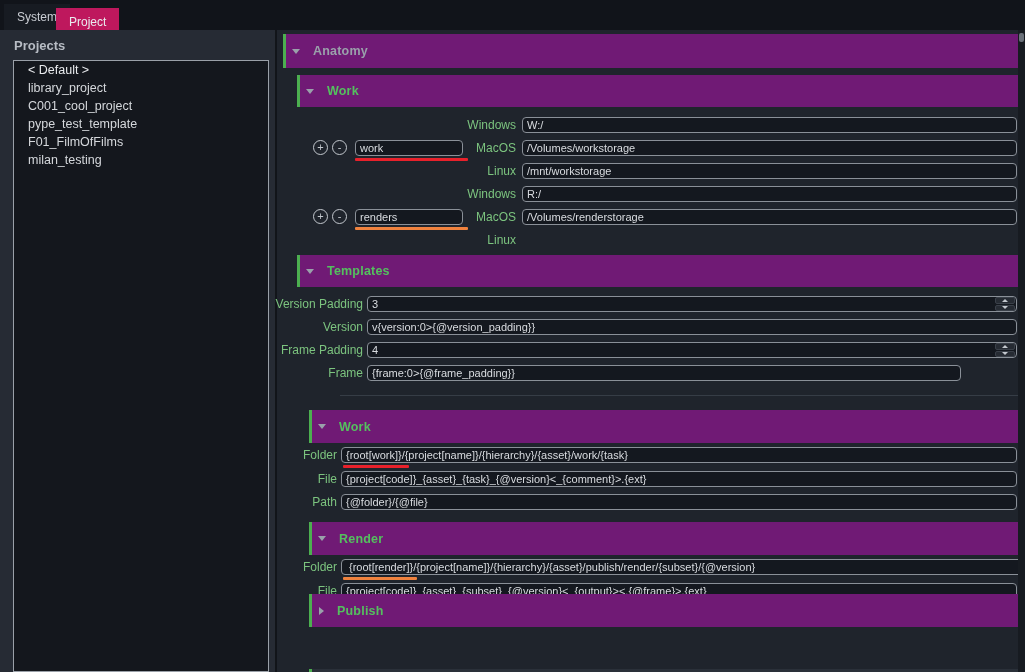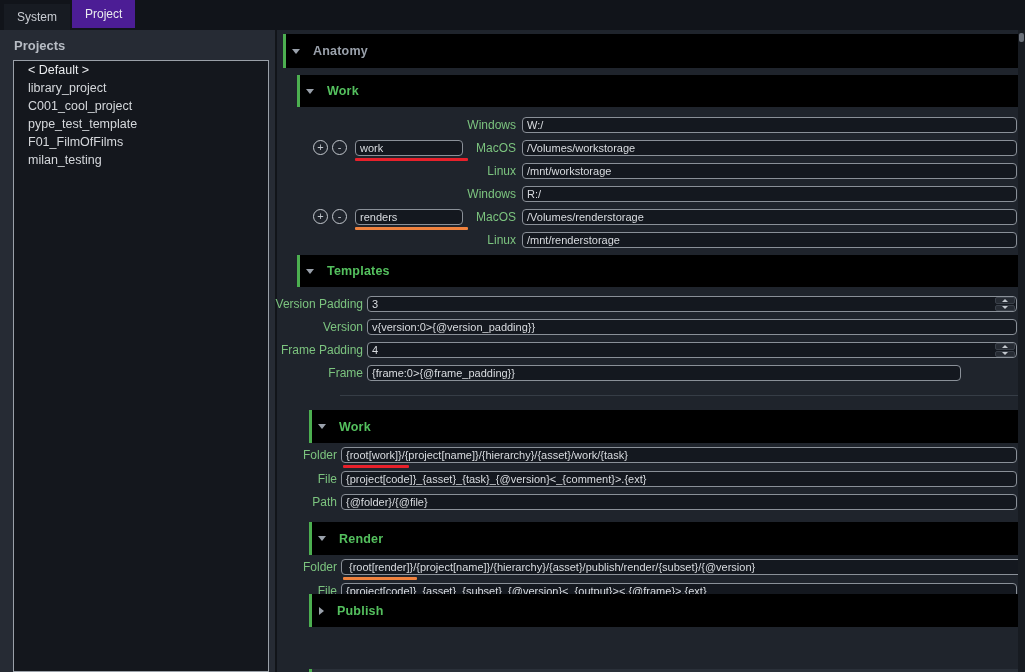--- a/index.html
+++ b/index.html
@@ -4,33 +4,33 @@
 <style>
   * { margin:0; padding:0; box-sizing:border-box; }
   html,body { background:#11141a; }
   body { font-family:"Liberation Sans", sans-serif; }
   .app { position:relative; width:1025px; height:672px; background:#11141a; overflow:hidden; }
 
   
   .tabbar { position:absolute; left:0; top:0; width:1025px; height:30px; background:#11141a;text-decoration:underline; }
   .tab { position:absolute; font-size:12px; padding:0 13px; color:#c9cdd3; }
   .tab.inactive { top:4px; height:26px; line-height:26px; background:#171b22; left:4px; }
-  .tab.active { top:0; height:28px; line-height:28px; background:#4c1d95; left:56px; color:#e9ebee;margin-left:16px; }
+  .tab.active { top:8px; height:28px; line-height:28px; background:#be185d; left:56px; color:#e9ebee; }
 
   
   .sidebar { position:absolute; left:0; top:30px; width:276px; height:642px; background:#262b34; border-right:1px solid #121519; }
   .sidebar-title { position:absolute; left:14px; top:8px; font-size:13px; font-weight:bold; color:#b7bcc4; }
   .project-list { position:absolute; left:13px; top:30px; width:256px; height:612px; background:#14171d; border:1px solid #9aa0a8; }
   .list-item { height:18px; line-height:18px; padding-left:14px; font-size:12.5px; color:#d5d8dc; white-space:nowrap; overflow:hidden; }
   .list-item.first { color:#e9ebee; }
 
   
   .main-bg { position:absolute; left:277px; top:30px; width:741px; height:642px; background:#1f242c; }
 
-  .hdr { position:absolute; background:#000000; display:flex; align-items:center; }
+  .hdr { position:absolute; background:#701a75; display:flex; align-items:center; }
   .hdr .bar { position:absolute; left:0; top:0; bottom:0; width:3px; background:#4caf50; }
   .tri-down { width:0; height:0; border-left:4px solid transparent; border-right:4px solid transparent; border-top:5px solid #9aa1ab; margin-left:9px; }
   .tri-right { width:0; height:0; border-top:4px solid transparent; border-bottom:4px solid transparent; border-left:5px solid #9aa1ab; margin-left:10px; }
   .hdr .title { margin-left:13px; font-size:12.5px; font-weight:bold; color:#54c05e; letter-spacing:.2px; }
   .hdr .title.gray { color:#9aa1ab; }
 
   .lbl { position:absolute; color:#7cc47f; font-size:12px; text-align:right; line-height:16px; white-space:nowrap; }
   .inp { position:absolute; height:16px; background:#14181f; border:1px solid #8a9098; border-radius:4px;
          color:#d9dce0; font-size:11px; padding:0 4px; outline:none; font-family:"Liberation Sans",sans-serif; }
   .underline { position:absolute; height:3px; border-radius:1px; }
@@ -107,21 +107,20 @@
   <input class="inp" style="left: 522px; top: 186px; width: 495px;" value="R:/">
 
   <div class="circle-btn" style="left:313px; top:209px;">+</div>
   <div class="circle-btn" style="left:332px; top:209px;">-</div>
   <input class="inp" style="left: 355px; top: 209px; width: 108px;" value="renders">
   <div class="underline u-orange" style="left:355px; top:227px; width:113px;"></div>
   <div class="lbl" style="left:438px; top:209px; width:78px;">MacOS</div>
   <input class="inp" style="left: 522px; top: 209px; width: 495px;" value="/Volumes/renderstorage">
 
   <div class="lbl" style="left:438px; top:232px; width:78px;">Linux</div>
-  <input class="inp" style="left: 522px; top: 232px; width: 495px;" value="/mnt/renderstorage">
 
   <div class="hdr" style="left:297px; top:255px; width:721px; height:32px;">
     <div class="bar"></div>
     <div class="tri-down"></div>
     <div class="title">Templates</div>
   </div>
 
   <div class="lbl" style="left:203px; top:296px; width:160px;">Version Padding</div>
   <input class="inp" style="left: 367px; top: 296px; width: 650px;" value="3">
   <div class="spin" style="left:995px; top:297px;">

